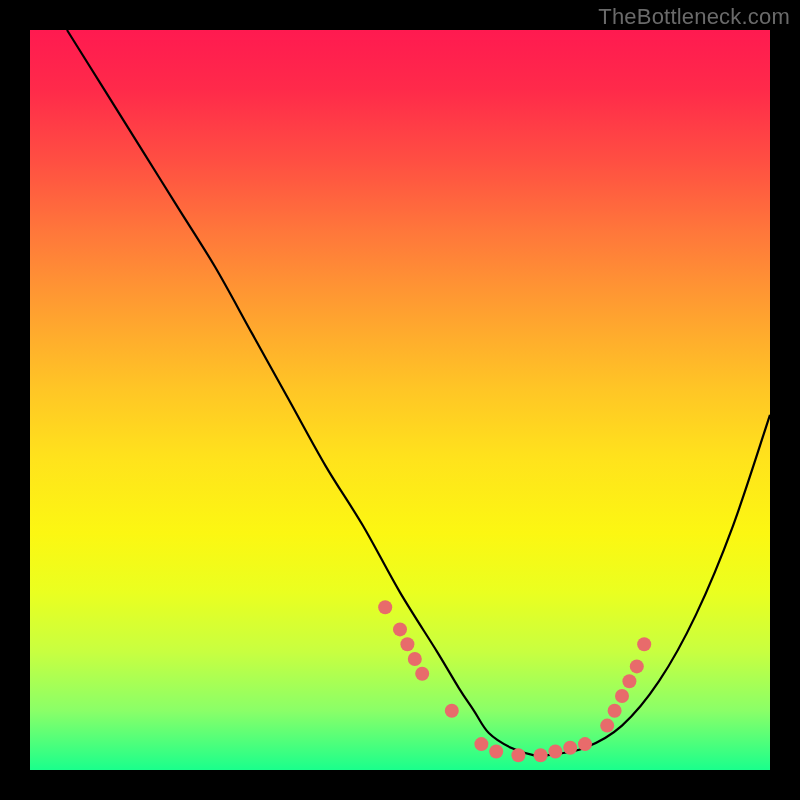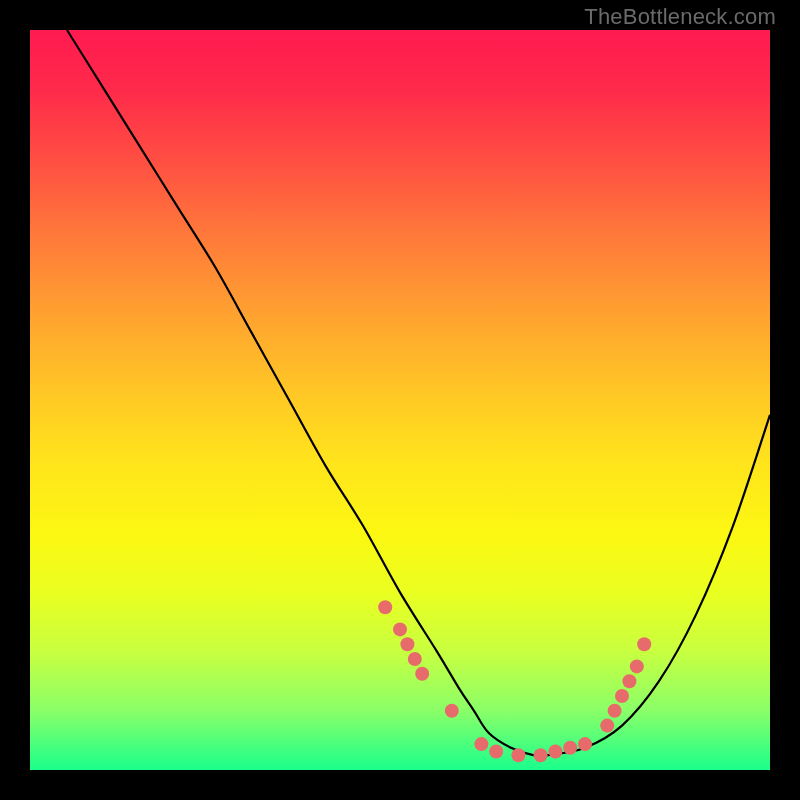--- a/index.html
+++ b/index.html
@@ -33,21 +33,21 @@
       #fcf712 68%,
       #eaff20 76%,
       #c8ff40 84%,
       #8aff68 92%,
       #1aff8c 100%
     );
   }
   .watermark {
     position: absolute;
     top: 4px;
-    right: 24px;
+    right: 10px;
     font-family: Arial, Helvetica, sans-serif;
     font-size: 22px;
     font-weight: 500;
     color: #6a6a6a;
     letter-spacing: 0.2px;
     z-index: 20;
   }
   svg {
     position: absolute;
     left: 0;

